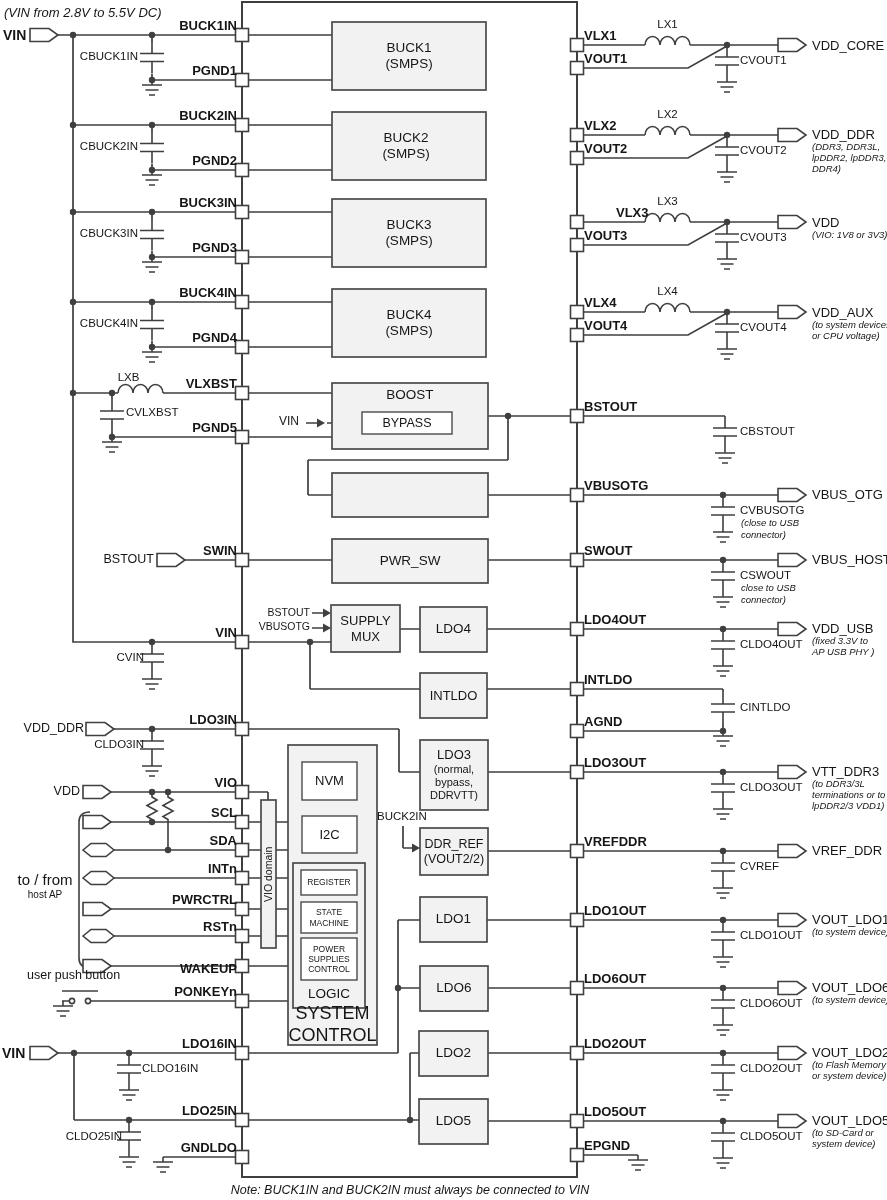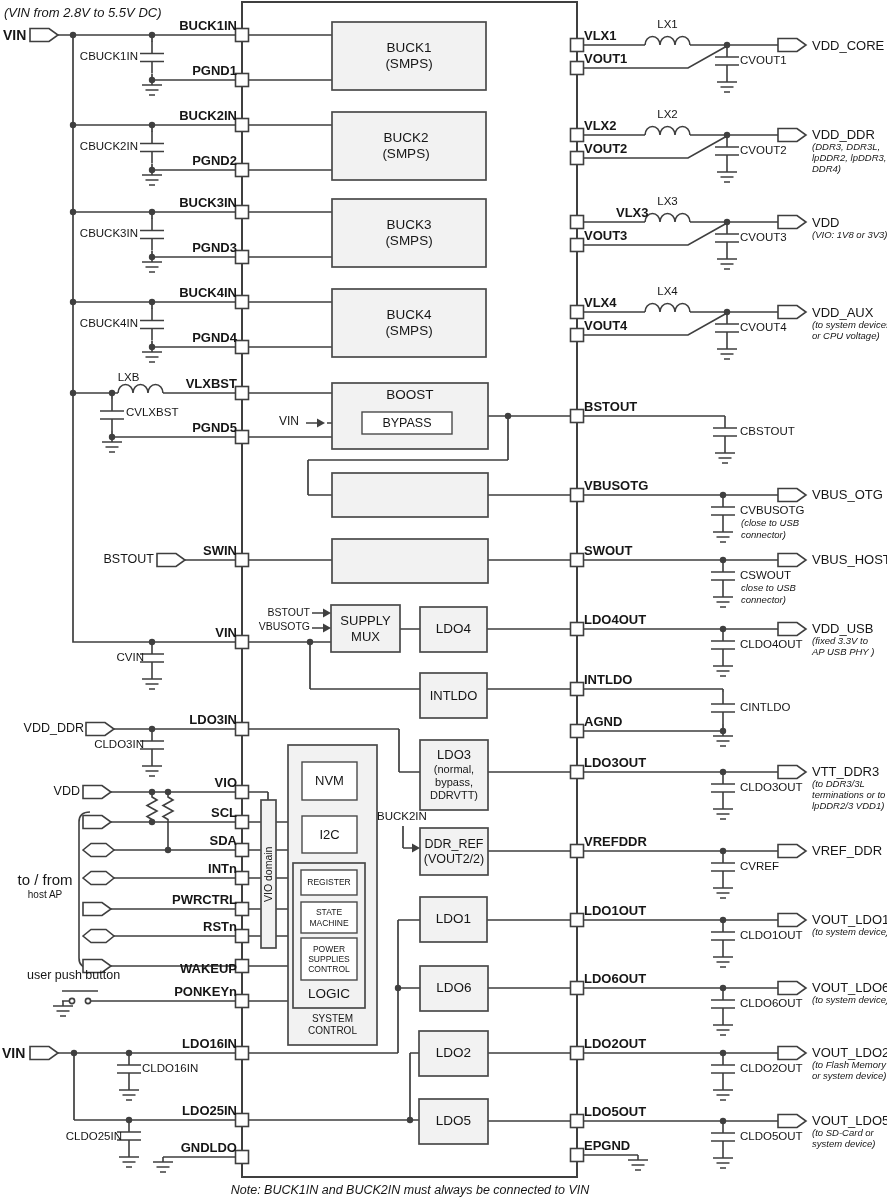--- a/index.html
+++ b/index.html
@@ -441,20 +441,21 @@
 <div class="blk" style="left:332px;top:199px;width:154px;height:68px;">
   <span>BUCK3</span>
   <span>(SMPS)</span>
 </div>
 <div class="blk" style="left:332px;top:289px;width:154px;height:68px;">
   <span>BUCK4</span>
   <span>(SMPS)</span>
 </div>
 <div class="blk" style="left:332px;top:386px;width:156px;height:18px;">BOOST</div>
 <div class="blk" style="left:362px;top:412px;width:90px;height:22px;font-size:12.5px;">BYPASS</div>
+<div class="blk" style="left:332px;top:539px;width:156px;height:44px;">PWR_SW</div>
 <div class="blk" style="left:331px;top:605px;width:69px;height:47px;font-size:13px;">
   <span>SUPPLY</span>
   <span>MUX</span>
 </div>
 <div class="blk" style="left:420px;top:607px;width:67px;height:45px;">LDO4</div>
 <div class="blk" style="left:420px;top:673px;width:67px;height:45px;font-size:13px;">INTLDO</div>
 <div class="blk" style="left:420px;top:740px;width:68px;height:70px;font-size:11px;">
   <span style="font-size:13px;">LDO3</span>
   <span>(normal,</span>
   <span>bypass,</span>
@@ -474,19 +475,19 @@
 <div class="blk" style="left:301px;top:902px;width:56px;height:31px;font-size:8.5px;">
   <span>STATE</span>
   <span>MACHINE</span>
 </div>
 <div class="blk" style="left:301px;top:938px;width:56px;height:42px;font-size:8.5px;">
   <span>POWER</span>
   <span>SUPPLIES</span>
   <span>CONTROL</span>
 </div>
 <div class="blk" style="left:293px;top:984px;width:72px;height:20px;">LOGIC</div>
-<div class="blk" style="left:288px;top:1008px;width:89px;height:34px;font-size:10px;">
+<div class="blk" style="left:288px;top:1008px;width:89px;height:34px;font-size:18px;">
   <span>SYSTEM</span>
   <span>CONTROL</span>
 </div>
 <div class="lab vtext" style="left:259px;top:800px;width:19px;height:148px;">VIO domain</div>
 
 </div>
 
 </body></html>

